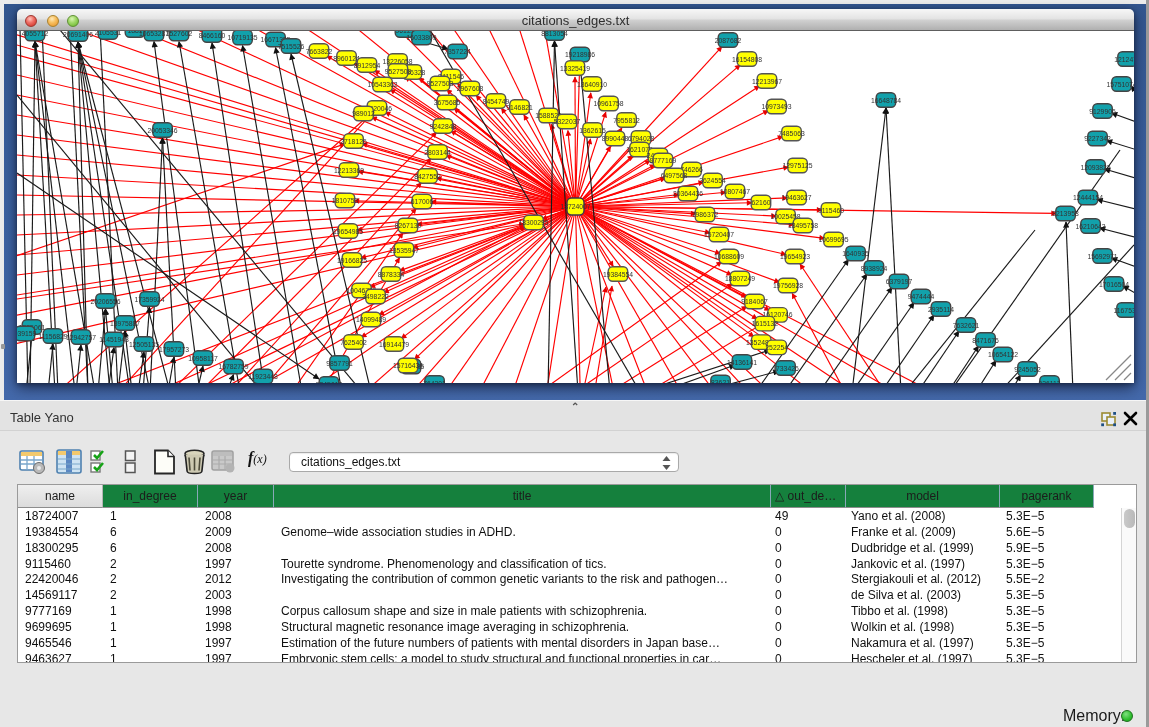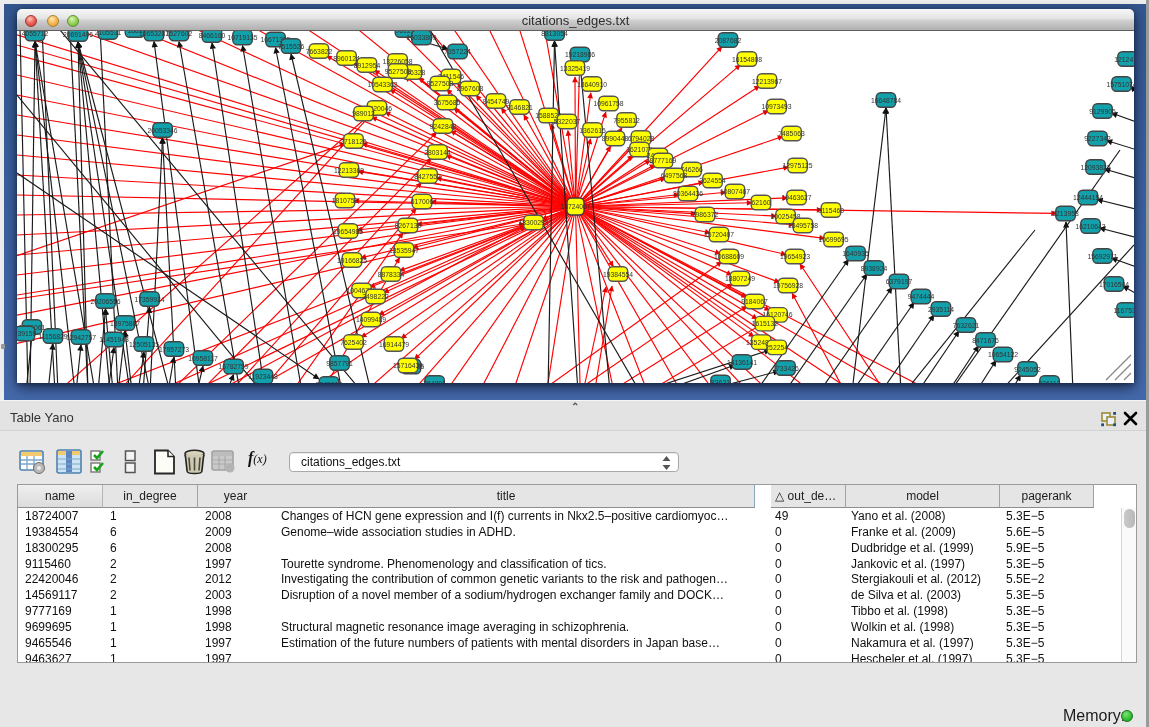--- a/index.html
+++ b/index.html
@@ -21,21 +21,21 @@
 #phead { left:0; top:0; width:100%; height:31px; background:#e3e3e3;
   border-top:1px solid #f6f6f6; border-bottom:1px solid #d2d2d2; }
 #phead .t { left:10px; top:9px; font-size:13px; color:#333; }
 #grip { left:571px; top:0; width:12px; height:8px; color:#555; font-size:10px; font-weight:bold; }
 .toolbtn { top:49px; }
 #dropdown { left:289px; top:52px; width:390px; height:20px; background:#fff;
   border:1px solid #a9a9a9; border-radius:4px; font-size:12px; color:#111;
   line-height:18px; padding-left:11px; box-shadow:inset 0 1px 1px rgba(0,0,0,.08); }
 #tbl { left:17px; top:84px; width:1120px; height:179px; background:#fff;
   border:1px solid #9a9a9a; overflow:hidden; }
-.hcell { position:absolute; top:0; height:23px; background:#e5e5e5;
+.hcell { position:absolute; top:0; height:23px; background:#15803d;
   border-right:1px solid #89a8b8; font-size:12px; color:#1c1c1c; text-align:center;
   line-height:23px; border-bottom:1px solid #8d8d8d; overflow:hidden; }
 .trow { position:absolute; left:0; width:1119px; height:15.85px; font-size:12px; color:#101010; }
 .trow span { position:absolute; top:0; line-height:15px; white-space:nowrap; }
 .ell { overflow:hidden; text-overflow:ellipsis; }
 #vsb { left:1103px; top:23px; width:15px; height:154px; background:#fafafa;
   border-left:1px solid #d5d5d5; }
 #vsb .thumb { position:absolute; left:1.5px; top:1px; width:11px; height:19px;
   background:linear-gradient(90deg,#c9c9c9,#b9b9b9); border-radius:6px; }
 #tabs { left:428px; top:274px; width:295px; height:21px; border:1px solid #a2a2a2;
@@ -624,32 +624,31 @@
   <div class="abs" id="dropdown">citations_edges.txt
     <svg class="abs" style="right:7px;top:3px" width="9" height="14" viewBox="0 0 9 14">
       <path d="M4.5 0 L8.5 5 H0.5 z" fill="#555"></path>
         <path d="M4.5 14 L8.5 9 H0.5 z" fill="#555"></path>
     </svg>
   </div>
   <div class="abs" id="tbl">
     <div class="hcell" style="left:0;width:85px;background:linear-gradient(180deg,#efefef,#dcdcdc);border-right:1px solid #b5b5b5">name</div>
     <div class="hcell" style="left:85px;width:95px">in_degree</div>
     <div class="hcell" style="left:180px;width:76px">year</div>
-    <div class="hcell" style="left:240px;width:497px">title</div>
+    <div class="hcell" style="left:256px;width:497px">title</div>
     <div class="hcell" style="left:753px;width:75px;text-align:left;padding-left:4px">△ out_de…</div>
     <div class="hcell" style="left:828px;width:154px">model</div>
     <div class="hcell" style="left:982px;width:94px">pagerank</div>
     <div class="abs" id="vsb">
         <div class="thumb"></div>
       </div>
     <div class="trow" style="top:24.0px">
         <span style="left:7px">18724007</span>
         <span style="left:92px">1</span>
         <span style="left:187px">2008</span>
-        <span style="left:263px;width:492px" class="ell">Changes of HCN gene expression and I(f) currents in Nkx2.5–positive cardiomyoc…</span>
         <span style="left:757px">49</span>
         <span style="left:833px">Yano et al. (2008)</span>
         <span style="left:988px">5.3E−5</span>
       </div>
       <div class="trow" style="top:39.9px">
         <span style="left:7px">19384554</span>
         <span style="left:92px">6</span>
         <span style="left:187px">2009</span>
         <span style="left:263px;width:492px" class="ell">Genome–wide association studies in ADHD.</span>
         <span style="left:757px">0</span>
@@ -679,29 +678,29 @@
         <span style="left:187px">2012</span>
         <span style="left:263px;width:492px" class="ell">Investigating the contribution of common genetic variants to the risk and pathogen…</span>
         <span style="left:757px">0</span>
         <span style="left:833px">Stergiakouli et al. (2012)</span>
         <span style="left:988px">5.5E−2</span>
       </div>
       <div class="trow" style="top:103.2px">
         <span style="left:7px">14569117</span>
         <span style="left:92px">2</span>
         <span style="left:187px">2003</span>
-        <span style="left:263px;width:492px" class="ell">Disruption of a novel member of a sodium/hydrogen exchanger family and DOCK…</span>
         <span style="left:757px">0</span>
         <span style="left:833px">de Silva et al. (2003)</span>
         <span style="left:988px">5.3E−5</span>
       </div>
       <div class="trow" style="top:119.1px">
         <span style="left:7px">9777169</span>
         <span style="left:92px">1</span>
         <span style="left:187px">1998</span>
+        <span style="left:263px;width:492px" class="ell">Corpus callosum shape and size in male patients with schizophrenia.</span>
         <span style="left:757px">0</span>
         <span style="left:833px">Tibbo et al. (1998)</span>
         <span style="left:988px">5.3E−5</span>
       </div>
       <div class="trow" style="top:134.9px">
         <span style="left:7px">9699695</span>
         <span style="left:92px">1</span>
         <span style="left:187px">1998</span>
         <span style="left:263px;width:492px" class="ell">Structural magnetic resonance image averaging in schizophrenia.</span>
         <span style="left:757px">0</span>
@@ -714,20 +713,21 @@
         <span style="left:187px">1997</span>
         <span style="left:263px;width:492px" class="ell">Estimation of the future numbers of patients with mental disorders in Japan base…</span>
         <span style="left:757px">0</span>
         <span style="left:833px">Nakamura et al. (1997)</span>
         <span style="left:988px">5.3E−5</span>
       </div>
       <div class="trow" style="top:166.7px">
         <span style="left:7px">9463627</span>
         <span style="left:92px">1</span>
         <span style="left:187px">1997</span>
+        <span style="left:263px;width:492px" class="ell">Embryonic stem cells: a model to study structural and functional properties in car…</span>
         <span style="left:757px">0</span>
         <span style="left:833px">Hescheler et al. (1997)</span>
         <span style="left:988px">5.3E−5</span>
       </div>
   </div>
   <div class="abs" id="mem">Memory: OK</div>
   <div class="abs" id="memdot"></div>
 </div>
 
 </body></html>

